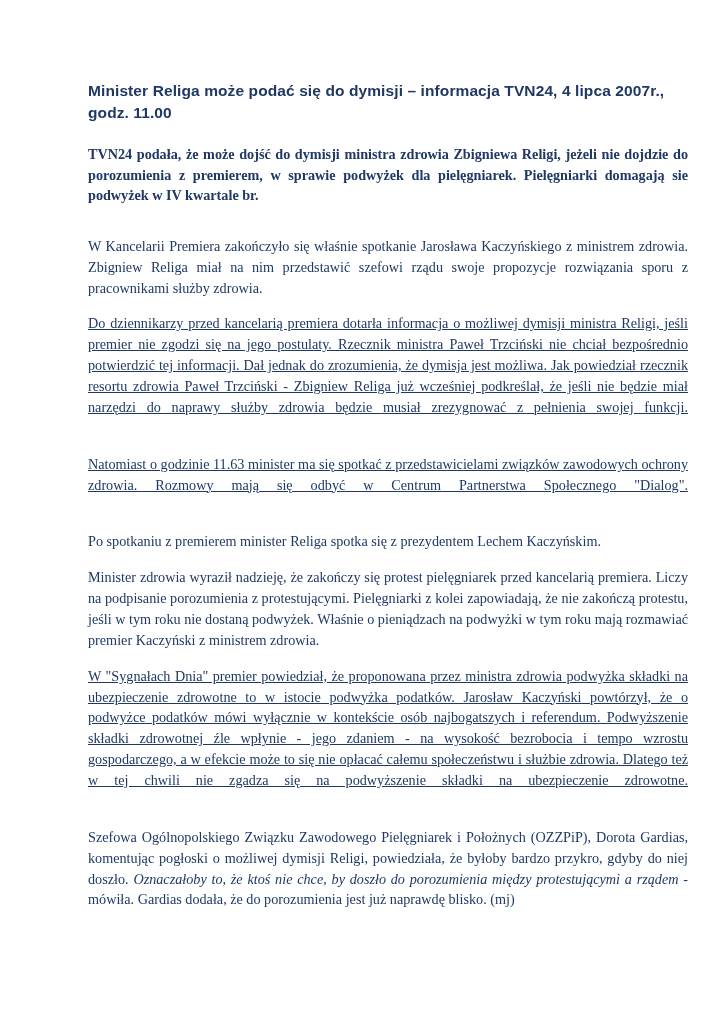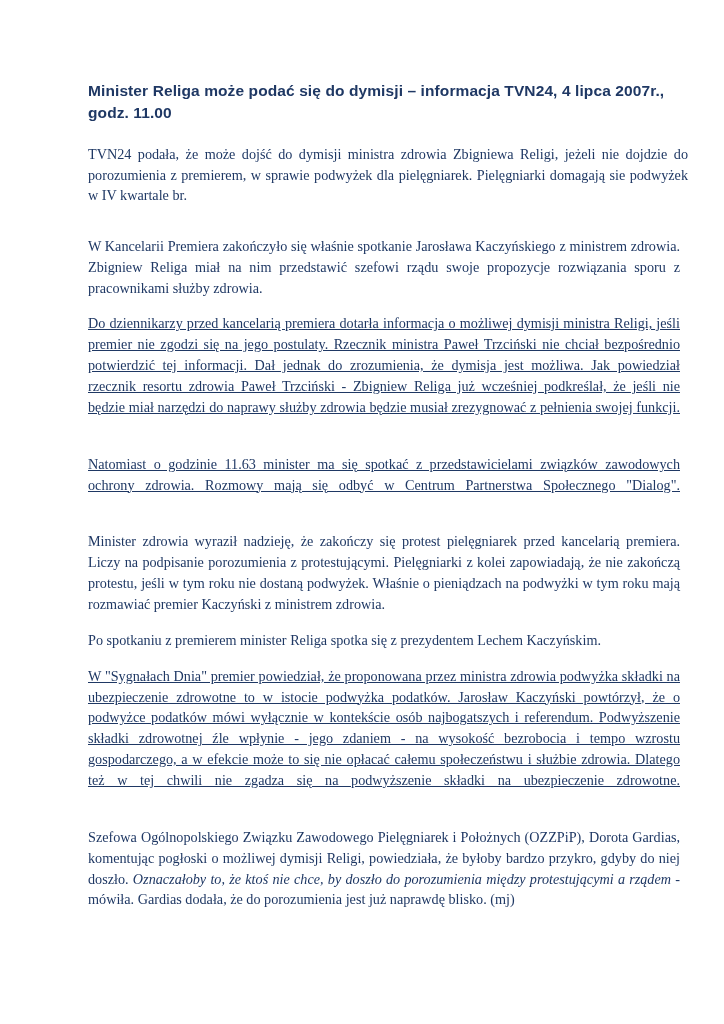--- a/index.html
+++ b/index.html
@@ -26,33 +26,33 @@
     font-family: "Liberation Sans", sans-serif;
     font-weight: bold;
     font-size: 15.5px;
     line-height: 1.42;
     margin: 0 0 20px 0;
     letter-spacing: 0.1px;
   }
   .lead {
     color: #1f3864;
     font-family: "Liberation Serif", serif;
-    font-weight: normal;
+    font-weight: bold;
     font-size: 14.2px;
     line-height: 1.45;
     text-align: justify;
     margin: 0 0 30px 0;
   }
   p.body-par {
     color: #1f3864;
     font-family: "Liberation Serif", serif;
     font-size: 14.2px;
     line-height: 1.47;
     text-align: justify;
-    margin: 0 8px 15px 0;
+    margin: 0 0 15px 0;
   }
   p.body-par.justify-spread {
     text-align: justify;
     text-decoration: underline;
   }
   p.body-par.justify-spread::after {
     content: "";
     display: inline-block;
     width: 100%;
   }
@@ -65,19 +65,19 @@
 
 <div class="page">
 
   <h1 class="doc-title">Minister Religa może podać się do dymisji – informacja TVN24, 4 lipca 2007r., godz. 11.00</h1>
 
   <p class="lead">TVN24 podała, że może dojść do dymisji ministra zdrowia Zbigniewa Religi, jeżeli nie dojdzie do porozumienia z premierem, w sprawie podwyżek dla pielęgniarek. Pielęgniarki domagają sie podwyżek w IV kwartale br.</p>
 
   <p class="body-par">W Kancelarii Premiera zakończyło się właśnie spotkanie Jarosława Kaczyńskiego z ministrem zdrowia. Zbigniew Religa miał na nim przedstawić szefowi rządu swoje propozycje rozwiązania sporu z pracownikami służby zdrowia.</p>
   <p class="body-par justify-spread">Do dziennikarzy przed kancelarią premiera dotarła informacja o możliwej dymisji ministra Religi, jeśli premier nie zgodzi się na jego postulaty. Rzecznik ministra Paweł Trzciński nie chciał bezpośrednio potwierdzić tej informacji. Dał jednak do zrozumienia, że dymisja jest możliwa. Jak powiedział rzecznik resortu zdrowia Paweł Trzciński - Zbigniew Religa już wcześniej podkreślał, że jeśli nie będzie miał narzędzi do naprawy służby zdrowia będzie musiał zrezygnować z pełnienia swojej funkcji.</p>
   <p class="body-par justify-spread">Natomiast o godzinie 11.63 minister ma się spotkać z przedstawicielami związków zawodowych ochrony zdrowia. Rozmowy mają się odbyć w Centrum Partnerstwa Społecznego "Dialog".</p>
+  <p class="body-par">Po spotkaniu z premierem minister Religa spotka się z prezydentem Lechem Kaczyńskim.</p>
   <p class="body-par">Minister zdrowia wyraził nadzieję, że zakończy się protest pielęgniarek przed kancelarią premiera. Liczy na podpisanie porozumienia z protestującymi. Pielęgniarki z kolei zapowiadają, że nie zakończą protestu, jeśli w tym roku nie dostaną podwyżek. Właśnie o pieniądzach na podwyżki w tym roku mają rozmawiać premier Kaczyński z ministrem zdrowia.</p>
-  <p class="body-par">Po spotkaniu z premierem minister Religa spotka się z prezydentem Lechem Kaczyńskim.</p>
   <p class="body-par justify-spread">W "Sygnałach Dnia" premier powiedział, że proponowana przez ministra zdrowia podwyżka składki na ubezpieczenie zdrowotne to w istocie podwyżka podatków. Jarosław Kaczyński powtórzył, że o podwyżce podatków mówi wyłącznie w kontekście osób najbogatszych i referendum. Podwyższenie składki zdrowotnej źle wpłynie - jego zdaniem - na wysokość bezrobocia i tempo wzrostu gospodarczego, a w efekcie może to się nie opłacać całemu społeczeństwu i służbie zdrowia. Dlatego też w tej chwili nie zgadza się na podwyższenie składki na ubezpieczenie zdrowotne.</p>
 
   <p class="body-par"><span>Szefowa Ogólnopolskiego Związku Zawodowego Pielęgniarek i Położnych (OZZPiP), Dorota Gardias, komentując pogłoski o możliwej dymisji Religi, powiedziała, że byłoby bardzo przykro, gdyby do niej doszło. </span><em>Oznaczałoby to, że ktoś nie chce, by doszło do porozumienia między protestującymi a rządem</em><span> - mówiła. Gardias dodała, że do porozumienia jest już naprawdę blisko. (mj)</span></p>
 
 </div>
 
 </body></html>

